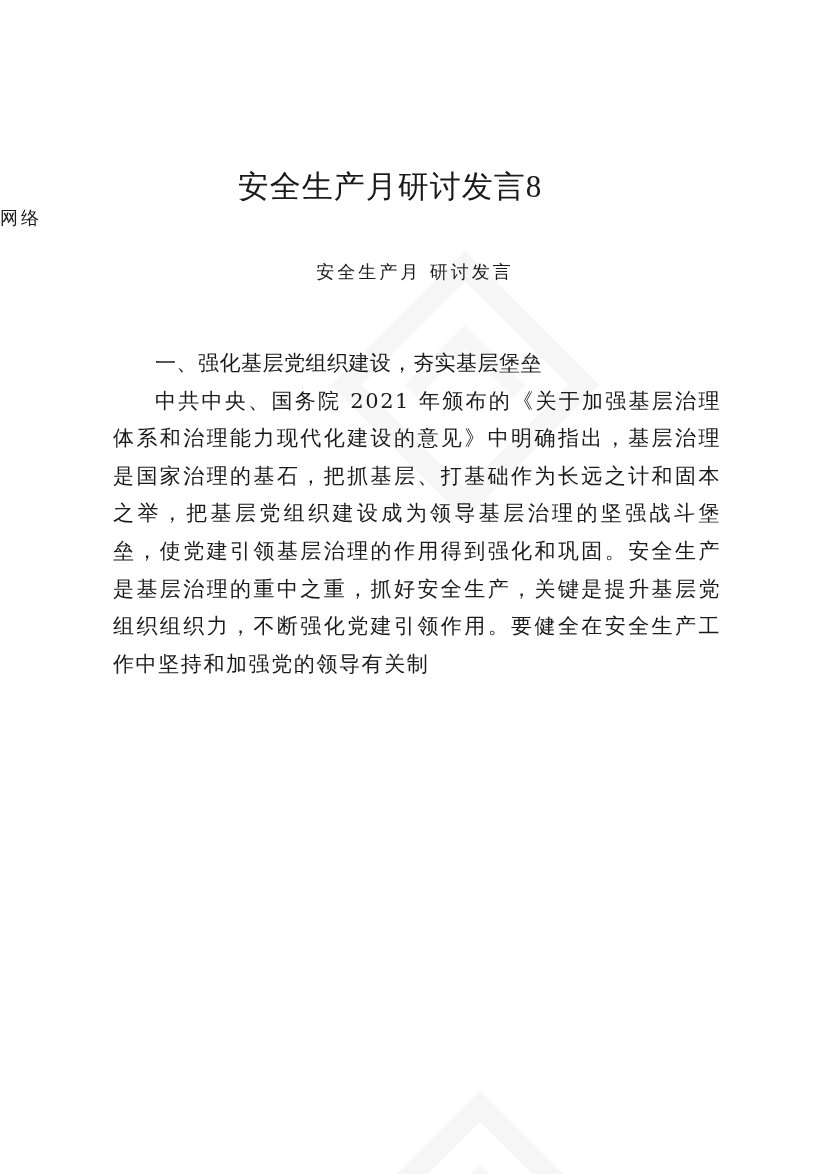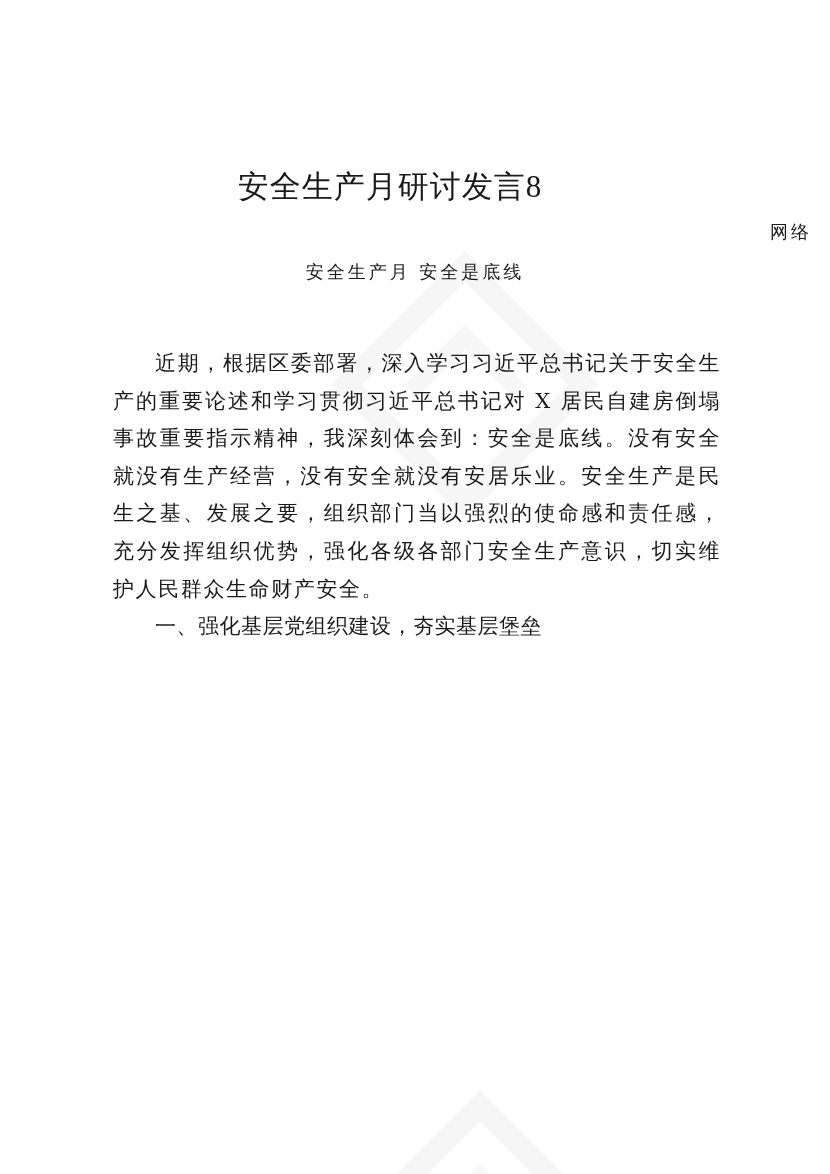--- a/index.html
+++ b/index.html
@@ -6,21 +6,21 @@
   body { width: 830px; height: 1174px; position: relative; overflow: hidden;
          font-family: "DejaVu Serif", "Liberation Serif", serif; color: #1a1a1a; }
   .watermark { position: absolute; width: 190px; height: 190px; transform: rotate(45deg);
                border: 22px solid rgba(0,0,0,0.035); box-sizing: border-box; }
   .watermark .inner { position: absolute; left: 30px; top: 30px; right: 30px; bottom: 30px;
                border-left: 18px solid rgba(0,0,0,0.03); border-top: 18px solid rgba(0,0,0,0.03); }
   .title { position: absolute; top: 166px; left: 0; width: 780px; text-align: center;
            font-family: "DejaVu Sans", "Liberation Sans", sans-serif; font-size: 31px;
            letter-spacing: 1px; color: #1a1a1a; }
   .title .num { font-family: "Liberation Serif", serif; }
-  .author { position: absolute; top: 220px; left: 0; width: 812px; text-align: right;
+  .author { position: absolute; top: 206px; left: 0; width: 812px; text-align: left;
             font-size: 18px; letter-spacing: 3px; }
   .keywords { position: absolute; top: 260px; left: 0; width: 830px; text-align: center;
               font-size: 18px; letter-spacing: 3px; }
   .body-text { position: absolute; left: 113px; width: 608px; font-size: 21px;
                line-height: 37.6px; text-align: justify; text-align-last: left; letter-spacing: 1.6px; }
   .para { margin: 0; text-indent: 42px; }
   .heading { margin: 0; text-indent: 42px; font-weight: normal;
              font-family: "DejaVu Serif", "Liberation Serif", serif; letter-spacing: 0.5px; }
 </style>
 </head>
@@ -32,18 +32,18 @@
 <div class="watermark" style="left:385px; top:1130px;">
     <div class="inner"></div>
   </div>
 
 <div class="title">
   <span>安全生产月研讨发言</span><span class="num">8</span>
 </div>
 
 <div class="author">网络</div>
 
-<div class="keywords">安全生产月 安全是底线</div>
+<div class="keywords">安全生产月 研讨发言</div>
 
 <div class="body-text" style="top:345px;">
-  <p class="para">近期，根据区委部署，深入学习习近平总书记关于安全生产的重要论述和学习贯彻习近平总书记对 X 居民自建房倒塌事故重要指示精神，我深刻体会到：安全是底线。没有安全就没有生产经营，没有安全就没有安居乐业。安全生产是民生之基、发展之要，组织部门当以强烈的使命感和责任感，充分发挥组织优势，强化各级各部门安全生产意识，切实维护人民群众生命财产安全。</p>
   <p class="heading">一、强化基层党组织建设，夯实基层堡垒</p>
+  <p class="para">中共中央、国务院 2021 年颁布的《关于加强基层治理体系和治理能力现代化建设的意见》中明确指出，基层治理是国家治理的基石，把抓基层、打基础作为长远之计和固本之举，把基层党组织建设成为领导基层治理的坚强战斗堡垒，使党建引领基层治理的作用得到强化和巩固。安全生产是基层治理的重中之重，抓好安全生产，关键是提升基层党组织组织力，不断强化党建引领作用。要健全在安全生产工作中坚持和加强党的领导有关制</p>
 </div>
 
 </body></html>

